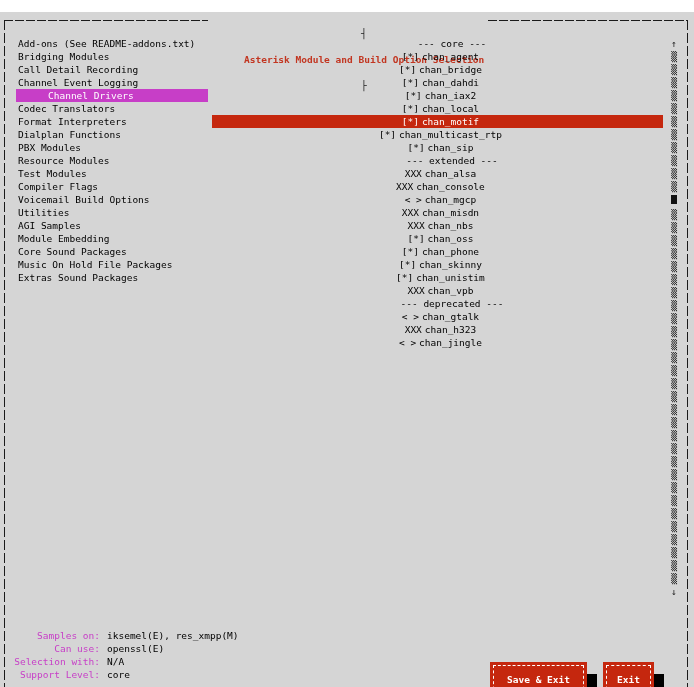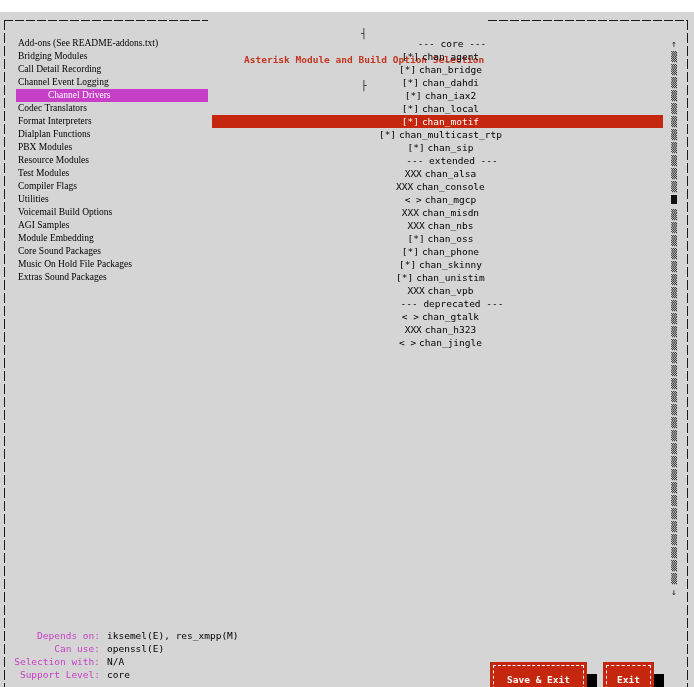--- a/index.html
+++ b/index.html
@@ -18,21 +18,21 @@
   .b-left { left:4px; } .b-right { left:687px; }
 
   
   .title-row { position:absolute; top:2px; left:0; right:0; text-align:center; }
   .title-chip { display:inline-block; background:var(--bg,#d5d5d5); padding:0 2px; white-space:pre; }
   .title-tee { color:#1a1a1a; }
   .title-text { color:var(--red-title,#c23621); font-weight:bold; }
 
   
   .cat-list { position:absolute; left:16px; top:25px; width:192px; }
-  .cat-item { height:13px; padding-left:2px; white-space:pre;font-family:Liberation Serif, serif; }
+  .cat-item { height:13px; padding-left:2px; white-space:pre; }
   .cat-item.selected { background:var(--magenta,#c73ec7); color:#fff;padding-left:32px; }
 
   
   .mod-list { position:absolute; left:212px; top:25px; width:451px;text-align:center; }
   .mod-row { height:13px; white-space:pre; padding-left:3px; box-sizing:border-box; }
   .mod-row .status { display:inline-block; width:23px; }
   .mod-row.header { padding-left:29px; }
   .mod-row.selected { background:var(--red,#c5270e); color:#fff; }
 
   
@@ -84,22 +84,22 @@
       <div class="cat-item">Call Detail Recording</div>
       <div class="cat-item">Channel Event Logging</div>
       <div class="cat-item selected">Channel Drivers</div>
       <div class="cat-item">Codec Translators</div>
       <div class="cat-item">Format Interpreters</div>
       <div class="cat-item">Dialplan Functions</div>
       <div class="cat-item">PBX Modules</div>
       <div class="cat-item">Resource Modules</div>
       <div class="cat-item">Test Modules</div>
       <div class="cat-item">Compiler Flags</div>
+      <div class="cat-item">Voicemail Build Options</div>
       <div class="cat-item">Utilities</div>
-      <div class="cat-item">Voicemail Build Options</div>
       <div class="cat-item">AGI Samples</div>
       <div class="cat-item">Module Embedding</div>
       <div class="cat-item">Core Sound Packages</div>
       <div class="cat-item">Music On Hold File Packages</div>
       <div class="cat-item">Extras Sound Packages</div>
     </div>
 
   <div class="mod-list">
       <div class="mod-row header">--- core ---</div>
       <div class="mod-row"><span class="status">[*]</span><span>chan_agent</span></div>
@@ -170,21 +170,21 @@
       <div class="sb-cell">▒</div>
       <div class="sb-cell">▒</div>
       <div class="sb-cell">▒</div>
       <div class="sb-cell">▒</div>
       <div class="sb-cell">▒</div>
       <div class="sb-cell">↓</div>
     </div>
 
 
   <div class="fields">
-      <div class="field-row"><span class="field-label">Depends on:</span><span class="field-value">iksemel(E), res_xmpp(M)</span></div>
+      <div class="field-row"><span class="field-label">Samples on:</span><span class="field-value">iksemel(E), res_xmpp(M)</span></div>
       <div class="field-row"><span class="field-label">Can use:</span><span class="field-value">openssl(E)</span></div>
       <div class="field-row"><span class="field-label">Selection with:</span><span class="field-value">N/A</span></div>
       <div class="field-row"><span class="field-label">Support Level:</span><span class="field-value">core</span></div>
     </div>
 
   <div class="tui-btn btn-save">Save &amp; Exit</div>
   <div class="tui-btn btn-exit">Exit</div>
 
   <div class="bottom-bar"></div>
   <div class="bottom-sliver"></div>

